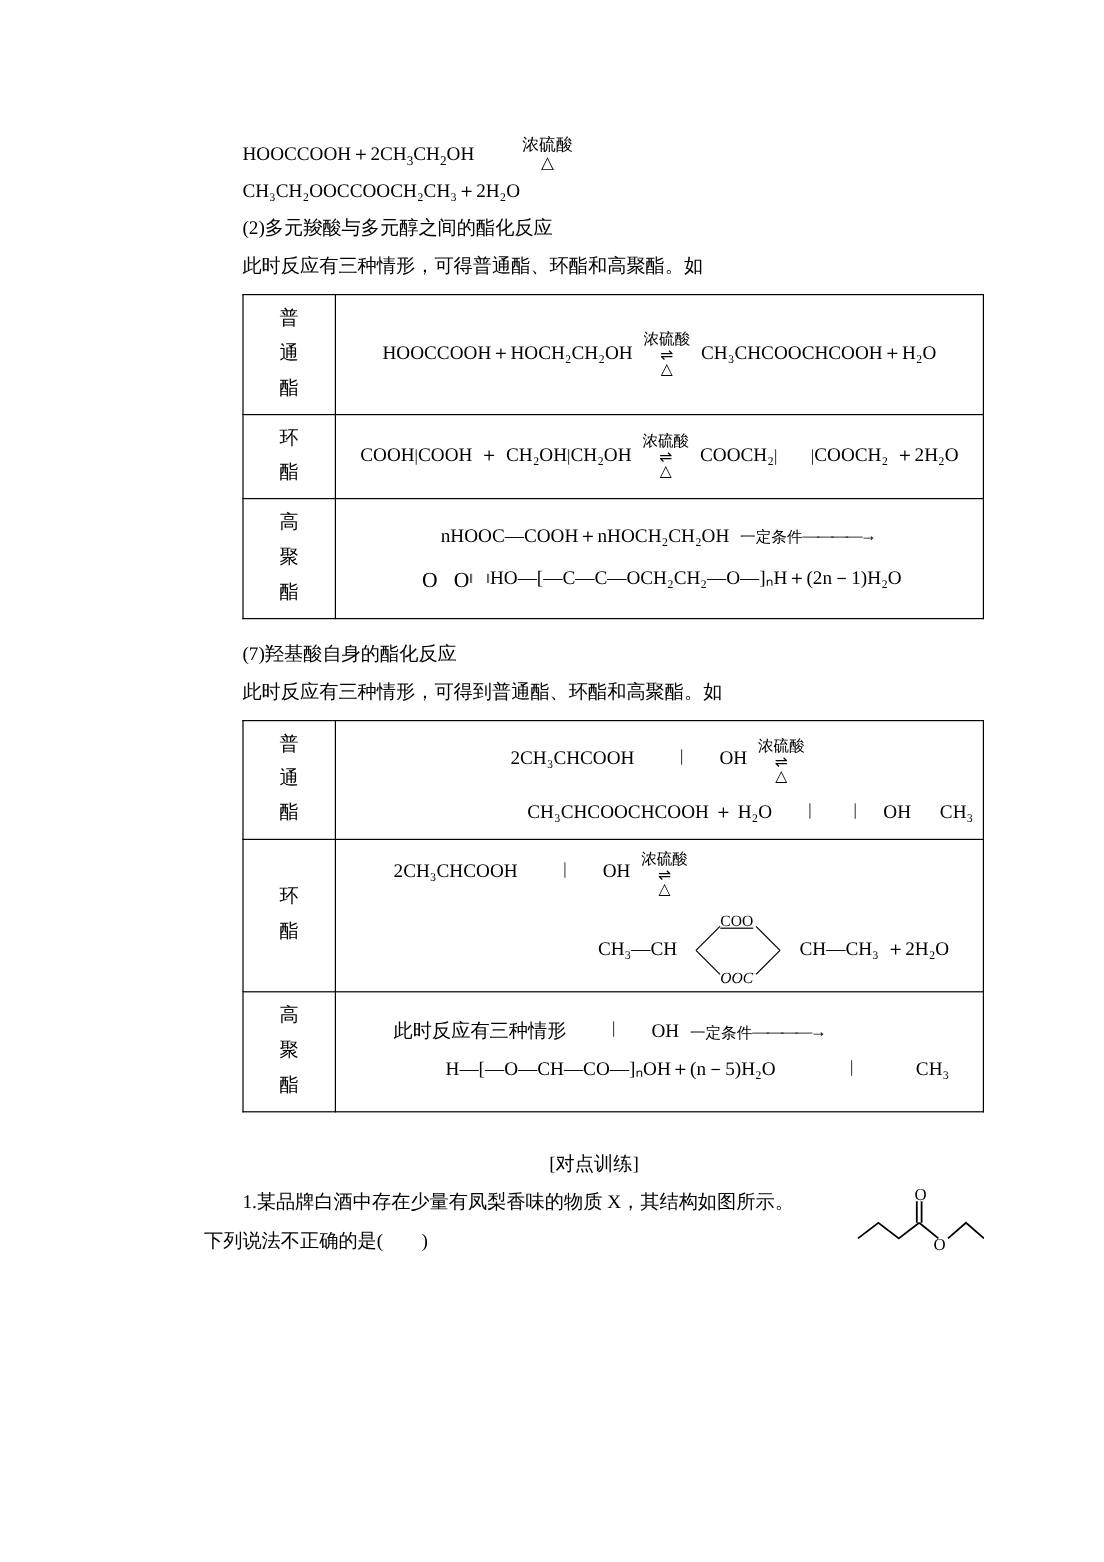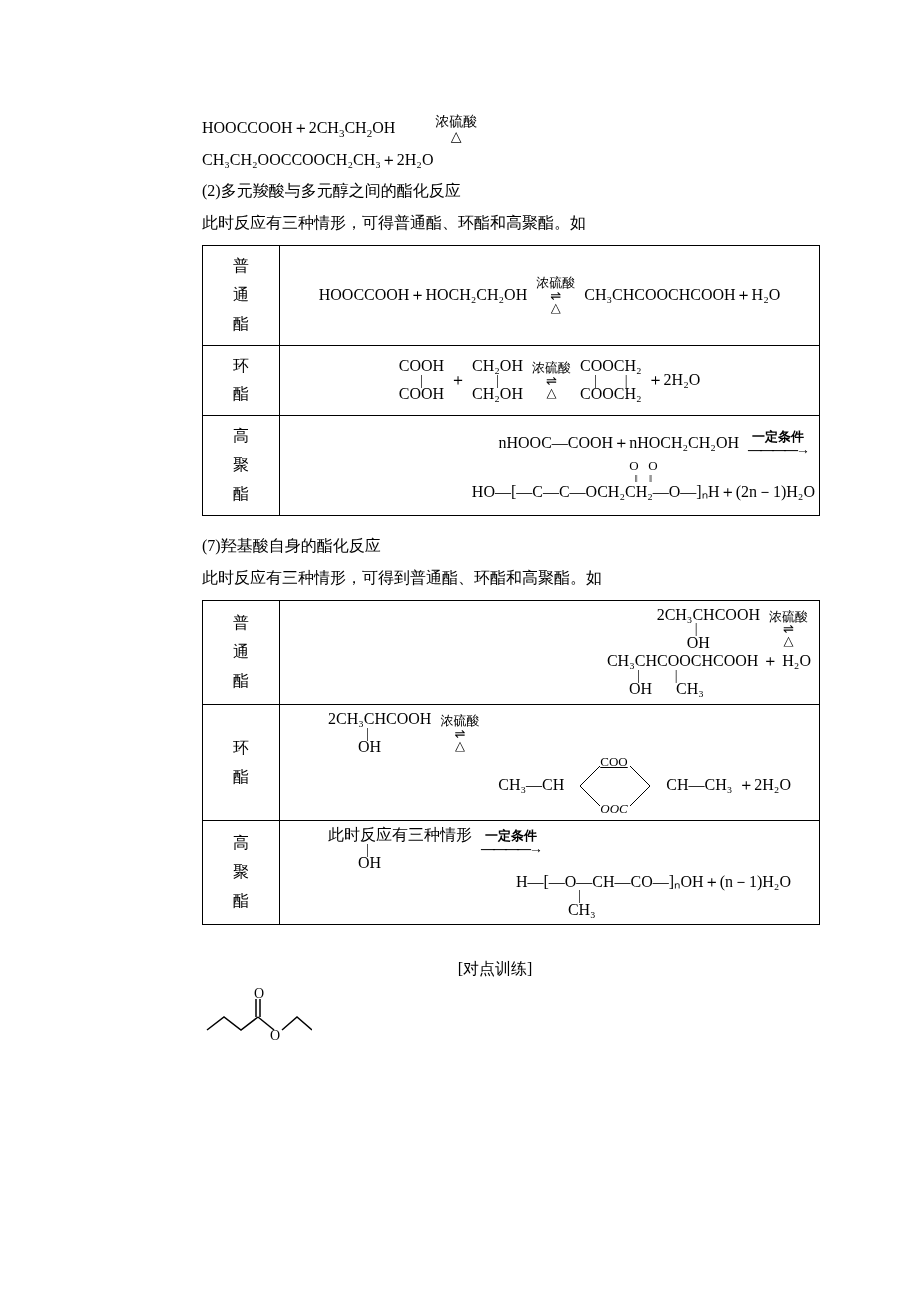--- a/index.html
+++ b/index.html
@@ -46,35 +46,34 @@
     text-align: center;
     line-height: 1.8;
   }
   td.content {
     font-family: "Times New Roman", serif;
     text-align: center;
     line-height: 1.3;
   }
   .vstack {
     display: inline-flex;
-    flex-direction: column;
+    flex-direction: row;
     align-items: center;
     vertical-align: middle;
     line-height: 1.05;
   }
   .vstack .pipe { font-size: 14px; line-height: 0.8; }
   .arrow-cond {
     display: inline-flex;
-    flex-direction: column;
+    flex-direction: row;
     align-items: center;
     vertical-align: middle;
     line-height: 1;
     font-size: 13px;
     margin: 0 3px;
-    font-weight: bold;
   }
   .arrow-cond .arr { font-size: 14px; letter-spacing: -2px; }
   .arrow-cond .lab { font-family: "SimSun", serif; font-size: 13px; }
   .eq-arrow {
     display: inline-flex;
     flex-direction: column;
     align-items: center;
     vertical-align: middle;
     line-height: 0.7;
     font-size: 13px;
@@ -84,22 +83,22 @@
   .rowflex {
     display: flex;
     align-items: center;
     justify-content: center;
     gap: 6px;
     flex-wrap: wrap;
   }
   .multi-row {
     display: flex;
     flex-direction: column;
-    align-items: flex-end;
-    gap: 2px;
+    align-items: center;
+    gap: 16px;
   }
   .sub { font-size: 11px; vertical-align: sub; }
   .hexblock {
     display: inline-block;
     position: relative;
     width: 90px;
     height: 56px;
     vertical-align: middle;
   }
   .hexblock svg { position: absolute; top: 0; left: 0; }
@@ -178,21 +177,21 @@
       <div class="multi-row">
         <div class="rowflex">
           <span>nHOOC—COOH＋nHOCH₂CH₂OH</span>
           <span class="arrow-cond">
             <span class="lab">一定条件</span>
             <span class="arr">————→</span>
           </span>
         </div>
         <div class="rowflex" style="align-items:flex-end;">
           <span class="vstack" style="margin-right:-4px;">
-            <span style="font-size:13px;"><span>O</span>&nbsp;&nbsp;&nbsp;<span>O</span></span>
+            <span style="font-size:18px;"><span>O</span>&nbsp;&nbsp;&nbsp;<span>O</span></span>
             <span style="font-size:11px;">‖&nbsp;&nbsp;&nbsp;&nbsp;‖</span>
             <span>HO—[—C—C—OCH₂CH₂—O—]ₙH＋(2n－1)H₂O</span>
           </span>
         </div>
       </div>
     </td>
   </tr>
 </tbody>
   </table>
 
@@ -273,34 +272,35 @@
             <span class="pipe" style="align-self:flex-start;margin-left:38px;">|</span>
             <span style="align-self:flex-start;margin-left:30px;">OH</span>
           </span>
           <span class="arrow-cond" style="align-self:flex-start;margin-top:2px;">
             <span class="lab">一定条件</span>
             <span class="arr">————→</span>
           </span>
         </div>
         <div class="rowflex" style="align-self:flex-end;margin-right:20px;">
           <span class="vstack">
-            <span>H—[—O—CH—CO—]ₙOH＋(n－1)H₂O</span>
+            <span>H—[—O—CH—CO—]ₙOH＋(n－5)H₂O</span>
             <span class="pipe" style="align-self:flex-start;margin-left:62px;">|</span>
             <span style="align-self:flex-start;margin-left:52px;">CH₃</span>
           </span>
         </div>
       </div>
     </td>
   </tr>
 </tbody>
   </table>
 
 <div class="section-title">[对点训练]</div>
 
 <div class="indent q1-wrap">
+  <div class="q1-text">1.某品牌白酒中存在少量有凤梨香味的物质 X，其结构如图所示。下列说法不正确的是(　　)</div>
   <div class="q1-svg">
     <svg width="110" height="60">
       <polyline points="5,45 22,32 39,45 56,32" fill="none" stroke="#000" stroke-width="1.5"></polyline>
       <line x1="54" y1="32" x2="54" y2="14" stroke="#000" stroke-width="1.5"></line>
       <line x1="58" y1="32" x2="58" y2="14" stroke="#000" stroke-width="1.5"></line>
       <text x="52" y="13" font-size="14" font-family="Times New Roman">O</text>
       <line x1="56" y1="32" x2="72" y2="45" stroke="#000" stroke-width="1.5"></line>
       <text x="68" y="55" font-size="14" font-family="Times New Roman">O</text>
       <polyline points="80,45 95,32 110,45" fill="none" stroke="#000" stroke-width="1.5"></polyline>
     </svg>

